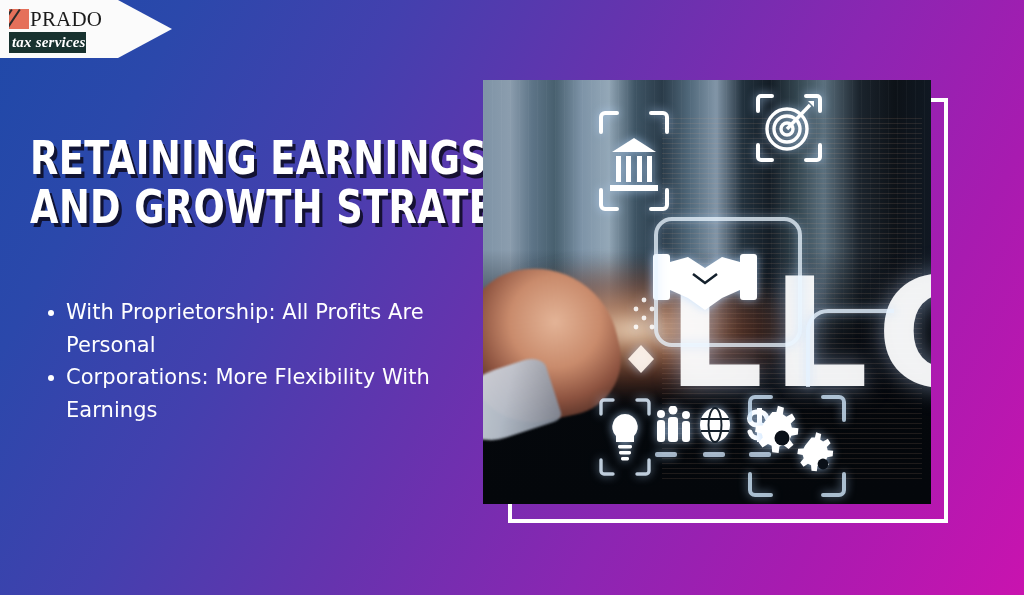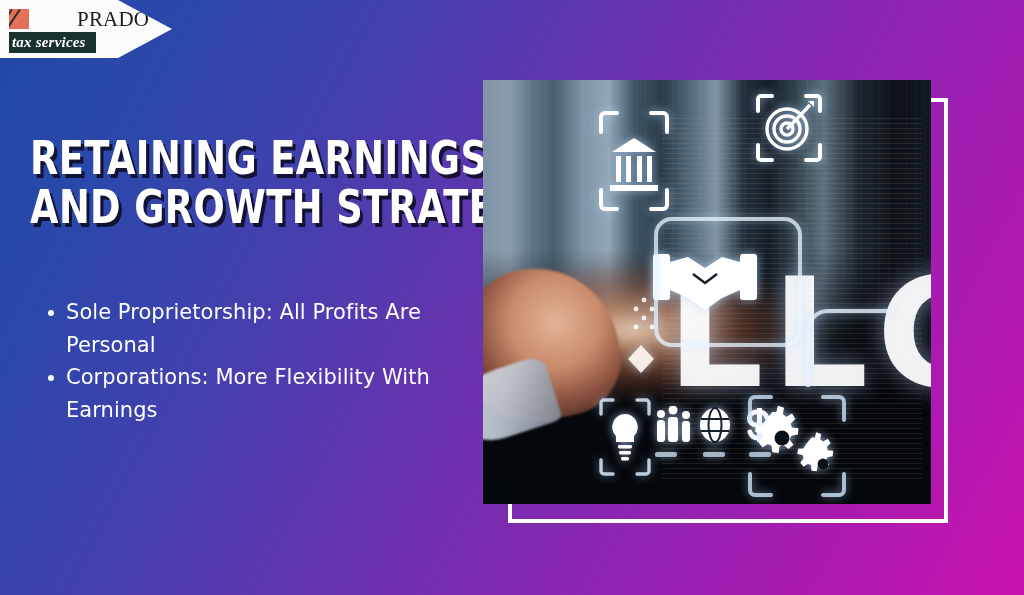--- a/index.html
+++ b/index.html
@@ -61,32 +61,31 @@
   }
   .logo-mark i.b { left: 2px; top: 0; width: 1.6px; height: 30px; transform: rotate(34deg); transform-origin: top left; }
   .logo-mark i.c { left: 10px; top: 0; width: 1.6px; height: 30px; transform: rotate(34deg); transform-origin: top left; }
   .logo-word {
     font-family: "Liberation Serif", serif;
     font-size: 21px;
     letter-spacing: 0.2px;
     color: #1b1b1b;
     line-height: 21px;
     margin-left: 1px;
-    padding-left: 47px;
   }
   .logo-sub {
     margin-top: 2px;
     background: #18322f;
     color: #ffffff;
     font-family: "Liberation Serif", serif;
     font-style: italic;
     font-weight: bold;
     font-size: 15px;
     line-height: 18px;
-    padding: 1px 10px 2px 3px;
+    padding: 1px 0 2px 3px;
     display: inline-block;
     letter-spacing: 0.2px;
   }
 
   
   .headline {
     position: absolute;
     left: 30px;
     top: 134px;
     width: 440px;
@@ -279,21 +278,21 @@
       <span class="logo-sub">tax services</span>
     </div>
   </div>
 
   <div class="headline">
     <div class="line">RETAINING EARNINGS</div>
     <div class="line">AND GROWTH STRATEGY</div>
   </div>
 
   <ul class="bullets">
-    <li>Sole Proprietorship: All Profits Are Personal</li>
+    <li>With Proprietorship: All Profits Are Personal</li>
     <li>Corporations: More Flexibility With Earnings</li>
   </ul>
 
   <div class="photo-frame"></div>
 
   <div class="photo">
     <div class="ph-sky"></div>
     <div class="ph-towerlines"></div>
     <div class="ph-darkband"></div>
     <div class="ph-binary"></div>

